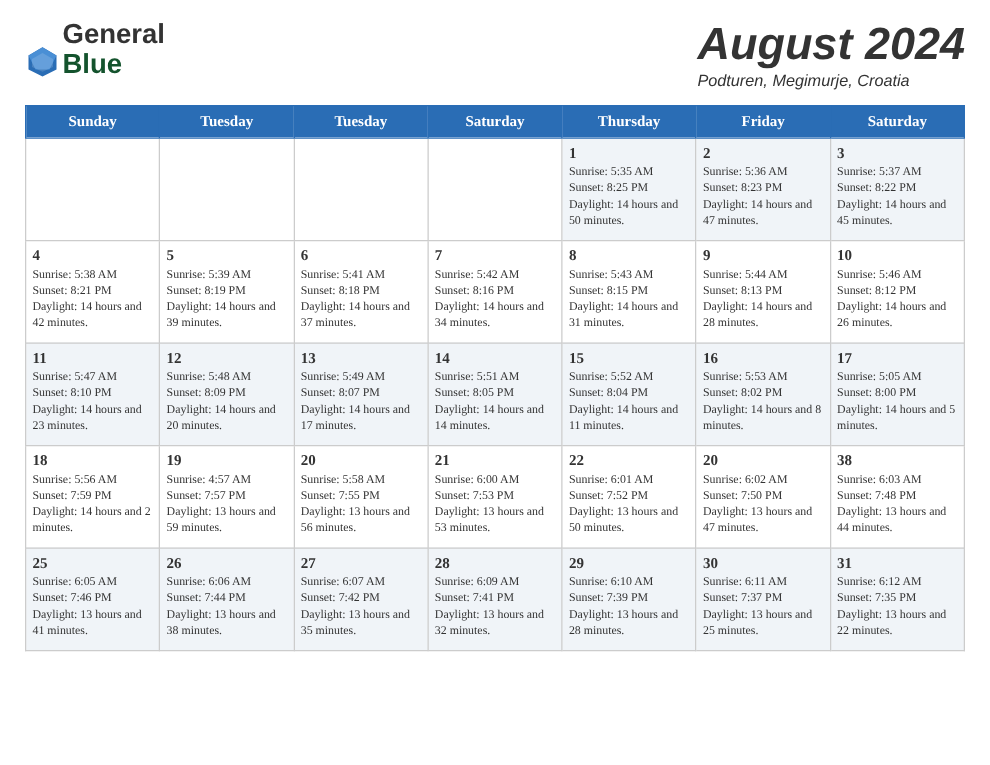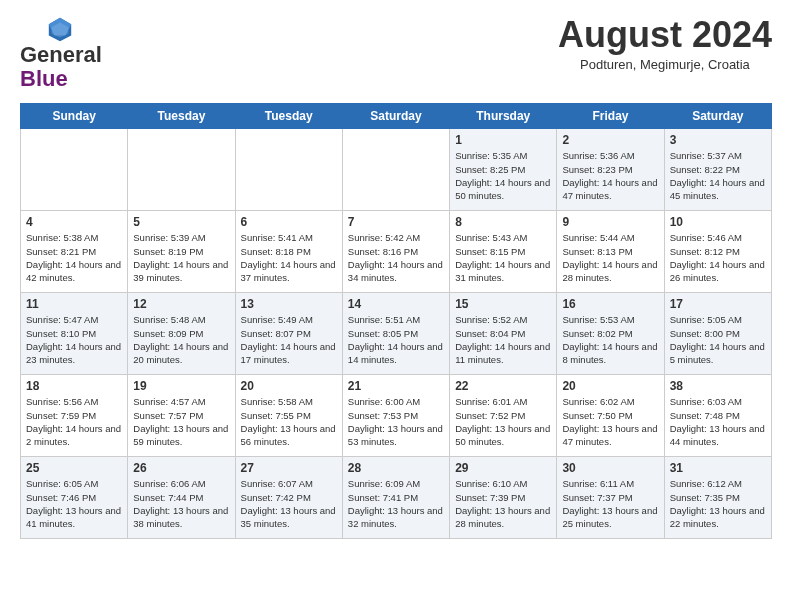--- a/index.html
+++ b/index.html
@@ -2,31 +2,31 @@
 <html><head>
   <meta charset="utf-8">
   <style>
     * { box-sizing: border-box; margin: 0; padding: 0; }
     body { font-family: Arial, sans-serif; background: #fff; width: 792px; height: 612px; overflow: hidden; }
     
     .page { width: 792px; min-height: 612px; padding: 15px 20px 10px; }
     
     .header { display: flex; align-items: flex-start; justify-content: space-between; margin-bottom: 12px; }
     
-    .logo { display: flex; align-items: center; flex-direction: column; }
+    .logo { display: flex; align-items: flex-end; }
     .logo-text { font-size: 22px; font-weight: bold; line-height: 1.1; }
     .logo-general { color: #333; }
-    .logo-blue { color: #701a75; }
+    .logo-blue { color: #14532d; }
     .logo-icon { width: 28px; height: 28px; margin-right: 2px; }
     
-    .title-section { text-align: center; }
+    .title-section { text-align: left; font-style: italic; }
     .month-year { font-size: 36px; font-weight: bold; color: #333; line-height: 1.1; }
     .location { font-size: 13px; color: #333; margin-top: 2px; }
     
-    table { width: 100%; border-collapse: collapse; font-size: 10px; }
+    table { width: 100%; border-collapse: collapse; font-size: 10px; font-family: Liberation Serif, serif; }
     
     thead tr th {
       background-color: #2a6db5;
       color: #fff;
       text-align: center;
       padding: 5px 3px;
       font-size: 12px;
       font-weight: bold;
       border: 1px solid #2a6db5;
     }

